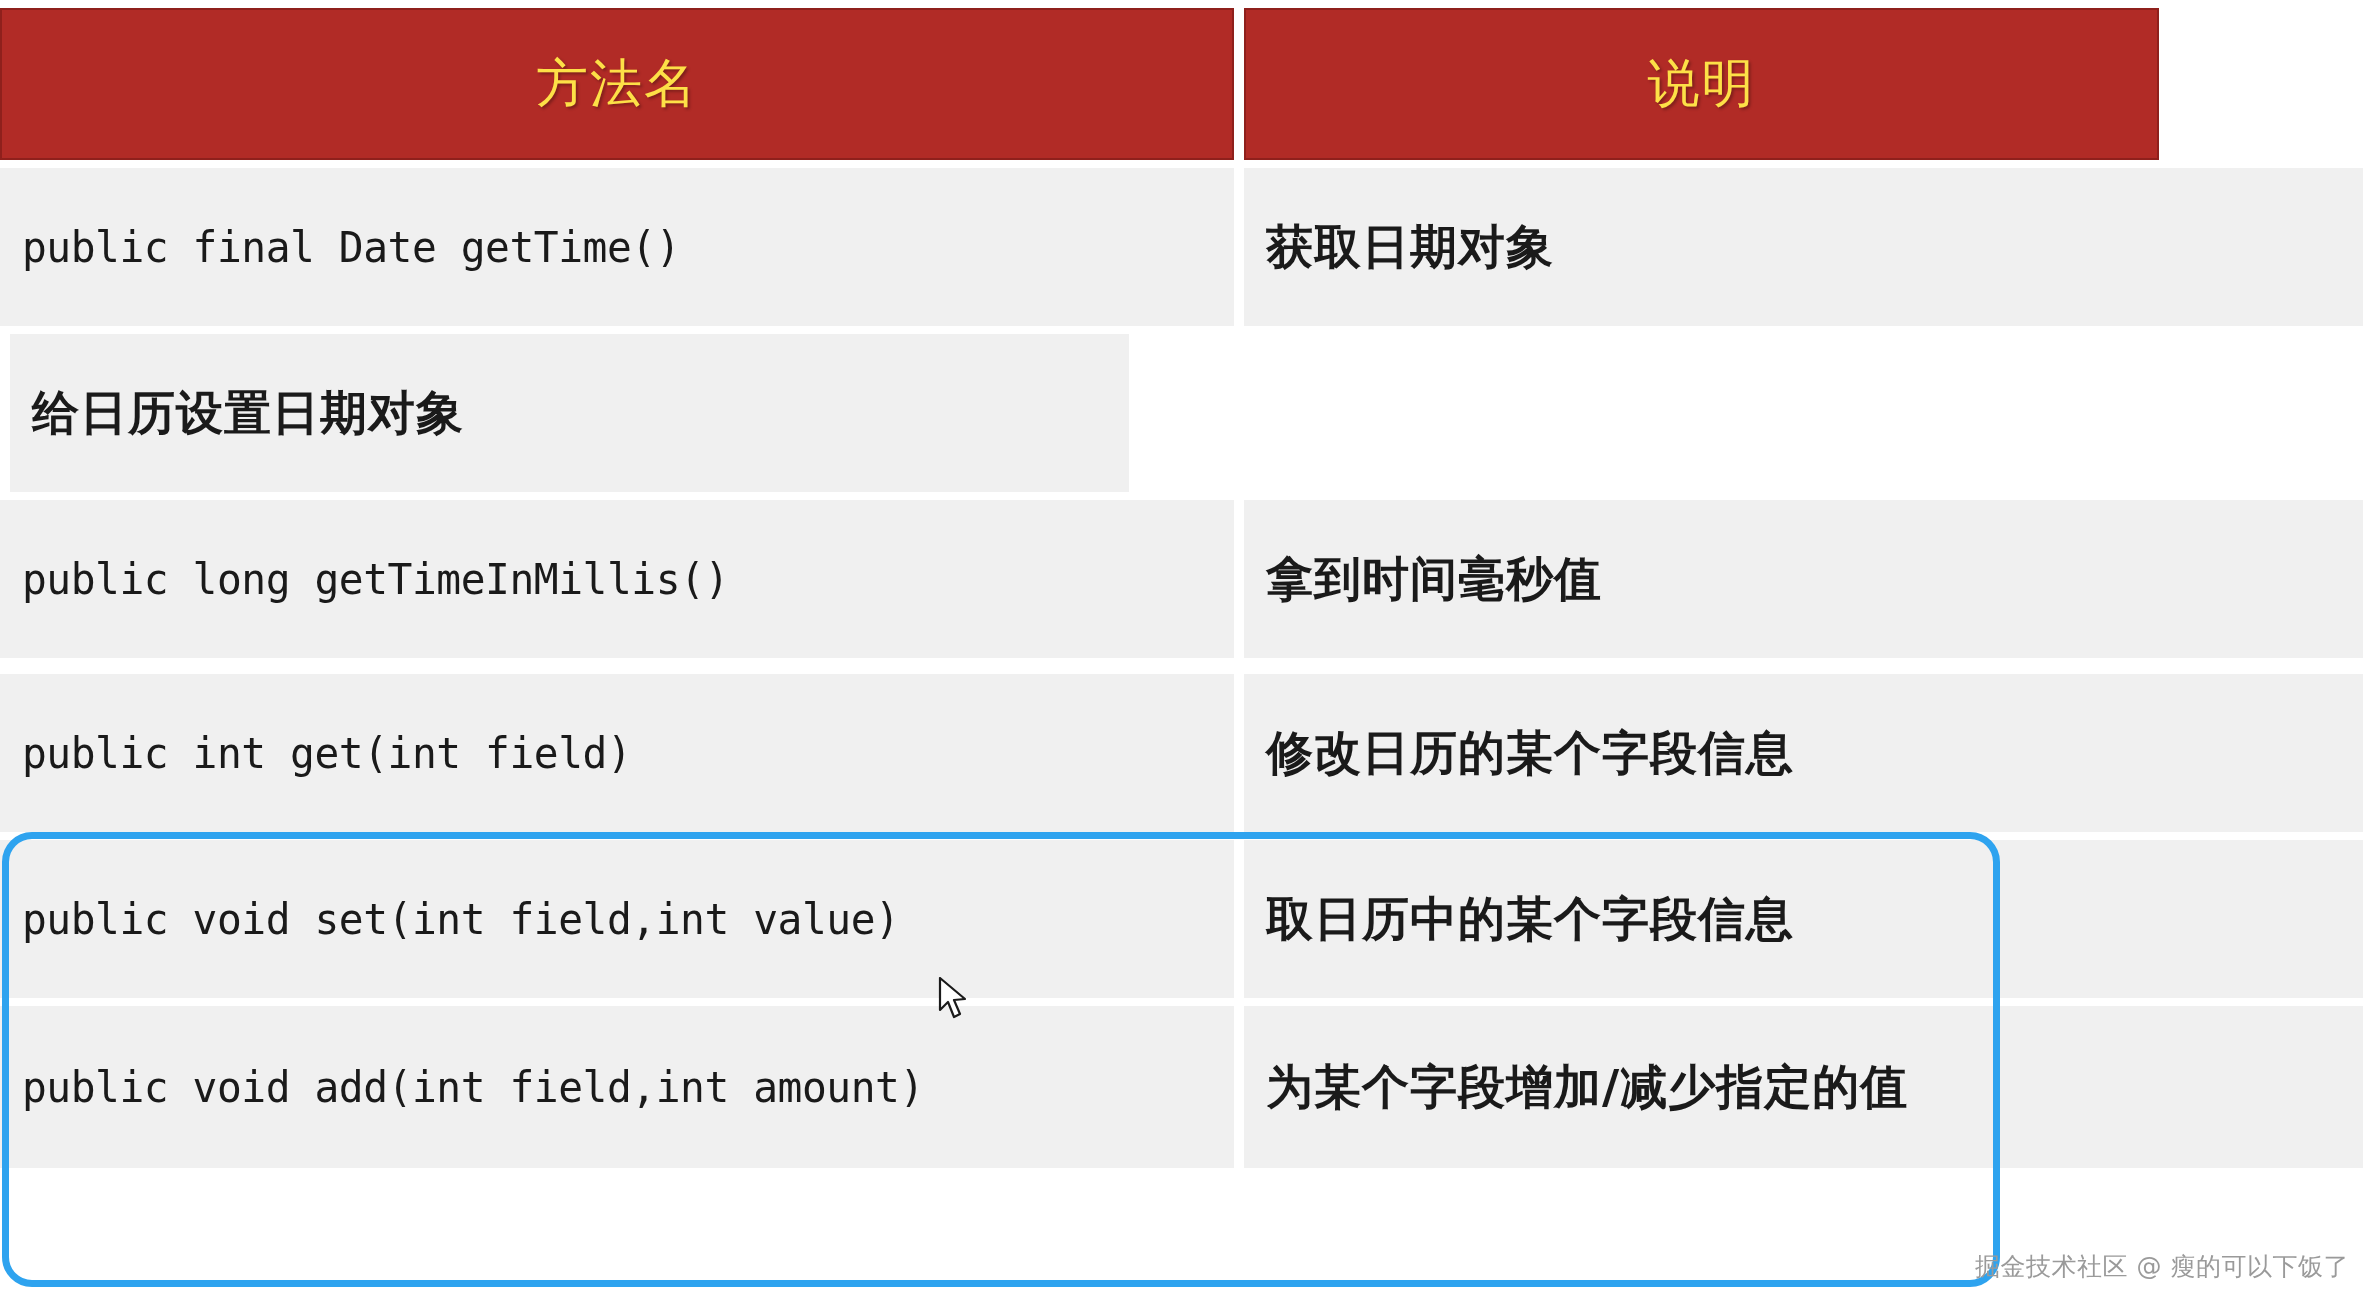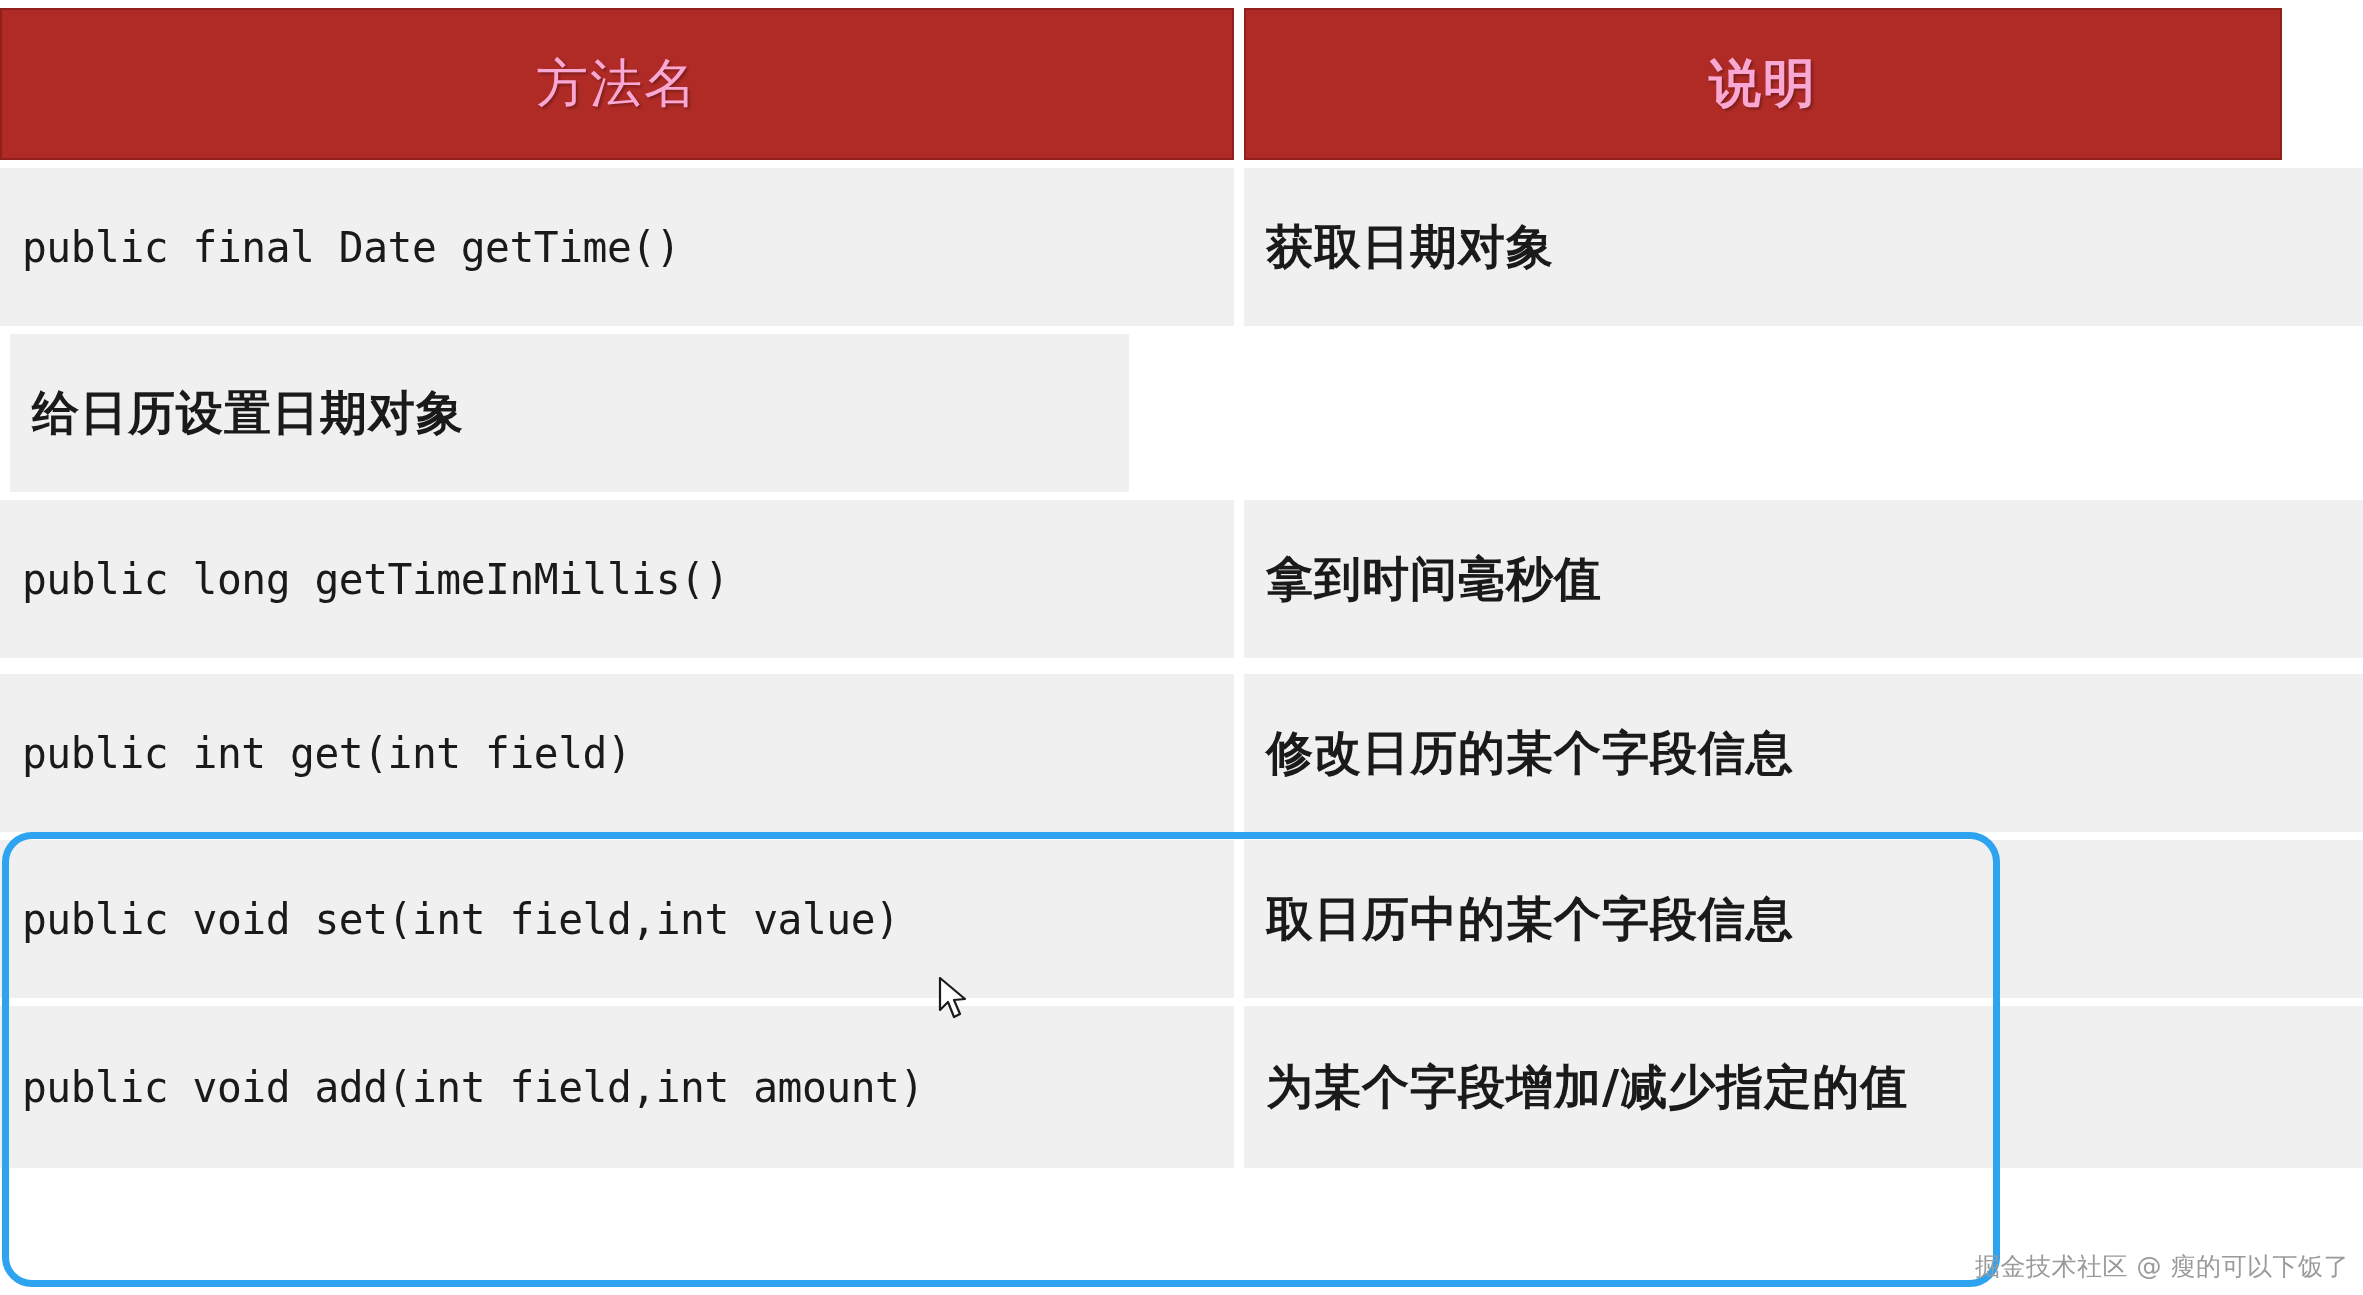--- a/index.html
+++ b/index.html
@@ -41,29 +41,29 @@
     padding-top: 8px;
     box-sizing: border-box;
   }
   .hcell {
     background: #b12b26;
     border: 2px solid #8f201c;
     box-sizing: border-box;
     display: flex;
     align-items: center;
     justify-content: center;
-    color: #f9a8d4;
+    color: #fde047;
     font-size: 52px;
     font-weight: 400;
     letter-spacing: 2px;
     text-shadow: 2px 2px 3px rgba(0,0,0,0.30);
   }
   .hcell.c1 { width: 1234px; }
   .hcell.spacer { width: 10px; background: #ffffff; border: none; }
-  .hcell.c2 { width: 1038px; font-weight: bold; }
+  .hcell.c2 { width: 915px; }
 
   
   .brow { height: 158px; }
   .brow.tall { height: 162px; }
 
   .cell {
     background: #f0f0f0;
     box-sizing: border-box;
     display: flex;
     align-items: center;

